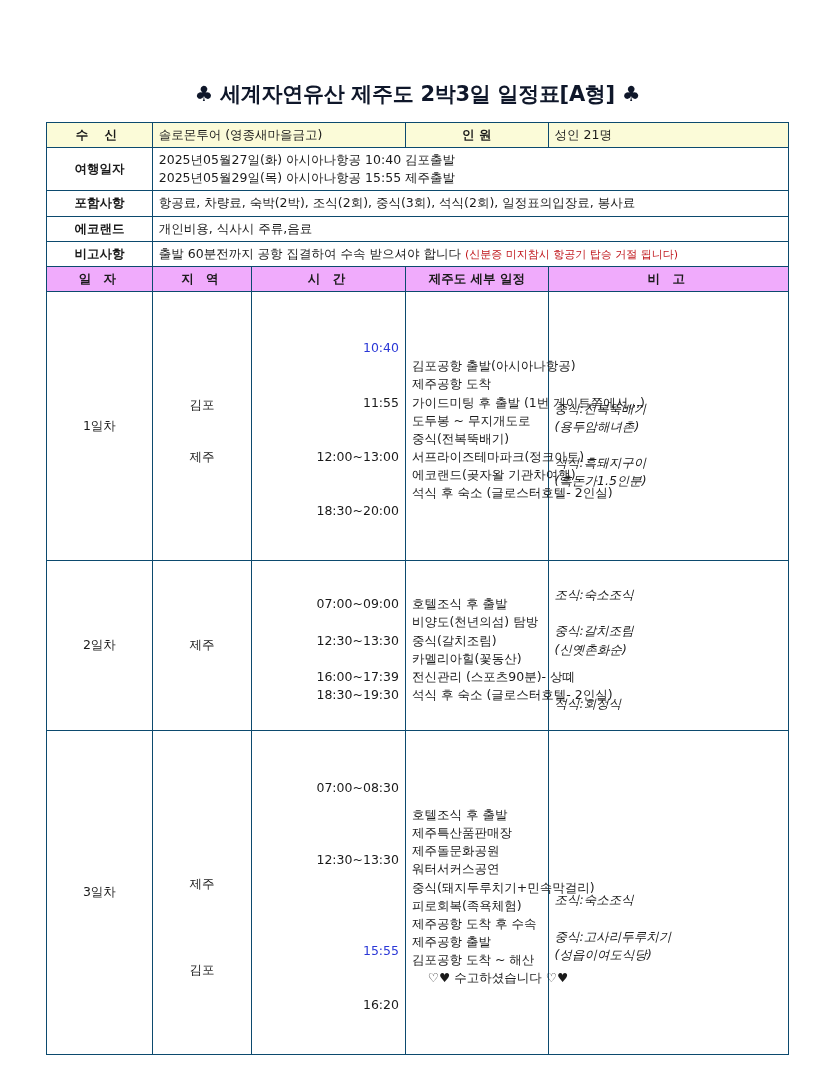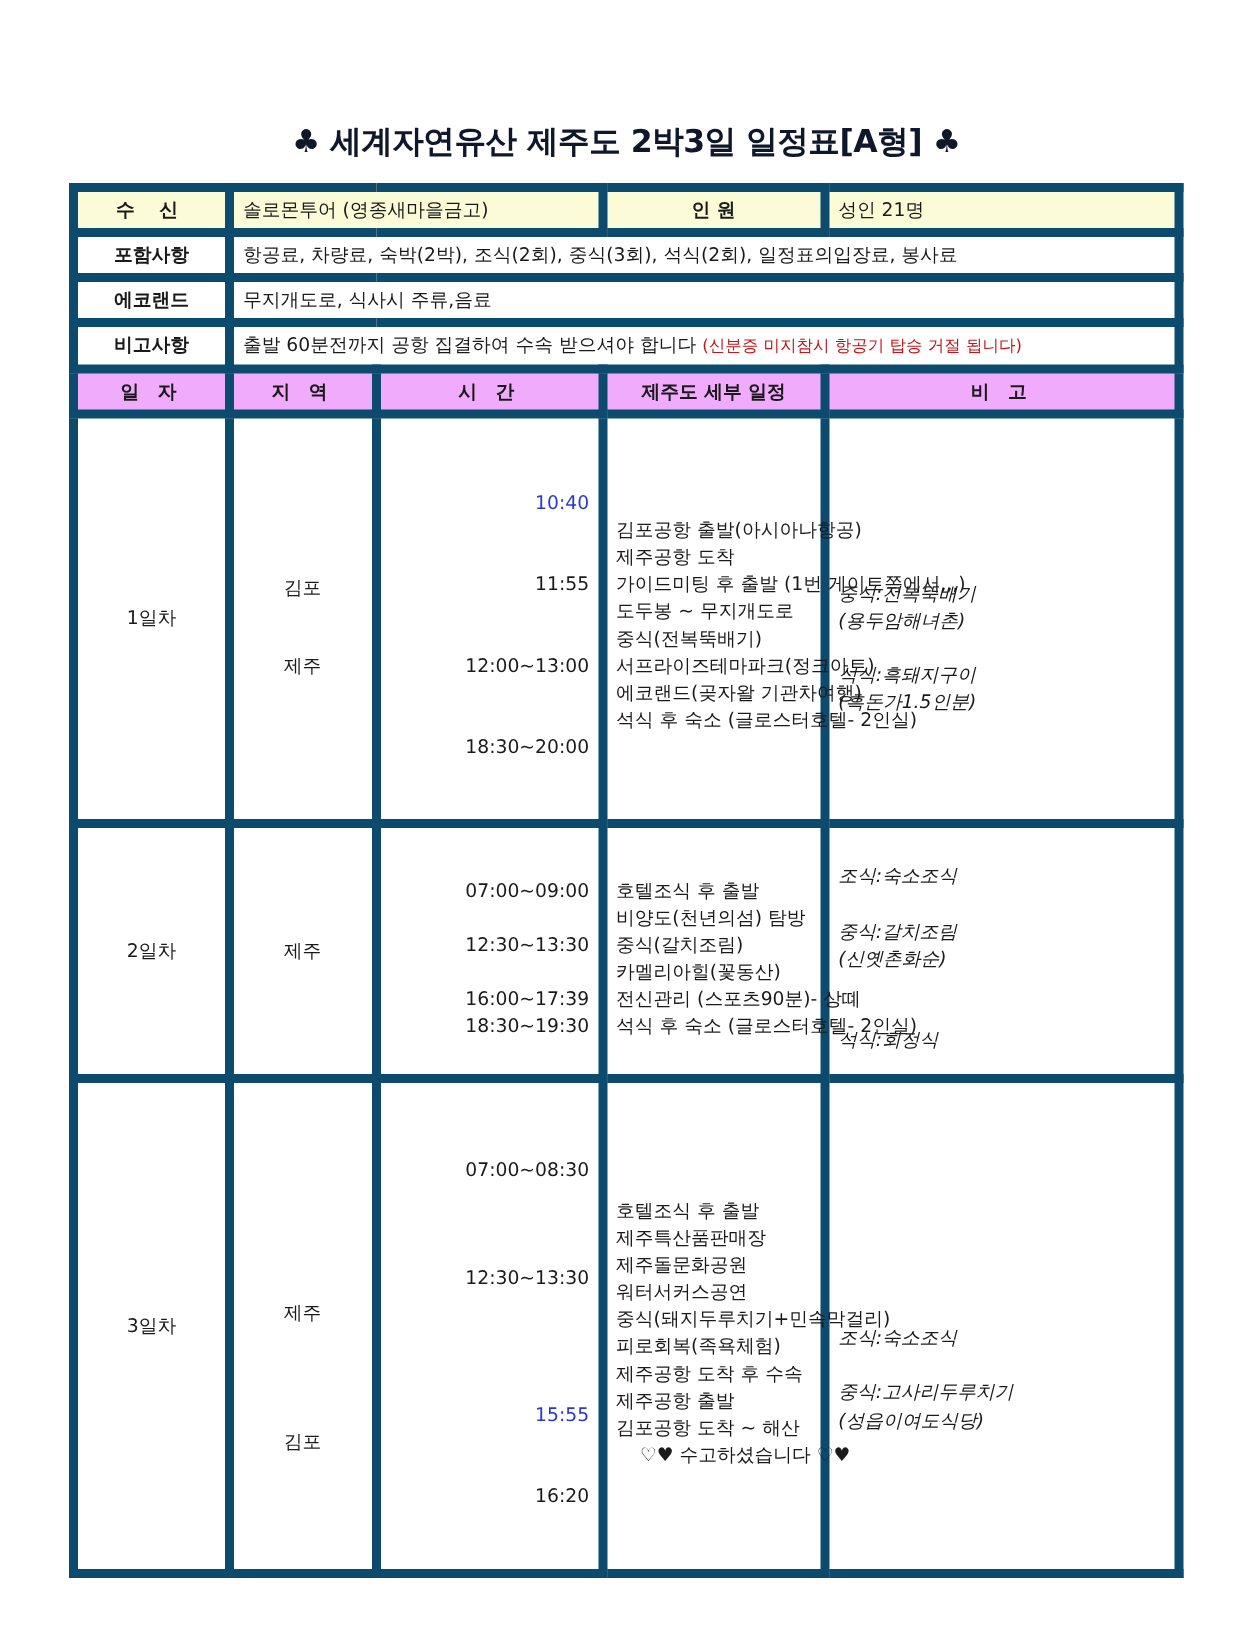--- a/index.html
+++ b/index.html
@@ -24,21 +24,21 @@
     padding-top:80px;
     padding-bottom:14px;
     color:#0f172a;
   }
   table.main{
     width:100%;
     border-collapse:collapse;
     table-layout:fixed;
   }
   table.main td{
-    border:6px solid #0c4a6e;
+    border:1px solid #0c4a6e;
     padding:3px 6px;
     font-size:12.5px;
     vertical-align:middle;
     line-height:1.45;
   }
   .hdr-yellow{background:#fbfbd8;}
   .hdr-lav{background:#f0abfc;}
   .ctr{text-align:center;}
   .bold{font-weight:bold;}
   .spaced{letter-spacing:6px;}
@@ -79,29 +79,36 @@
     </colgroup>
 
     <tbody>
         <tr>
       <td class="hdr-yellow ctr bold spaced">수    신</td>
       <td class="hdr-yellow" colspan="2">솔로몬투어 (영종새마을금고)</td>
       <td class="hdr-yellow ctr bold" style="width:76px">인   원</td>
       <td class="hdr-yellow">성인 21명</td>
     </tr>
 
+    <tr>
+      <td class="ctr bold">여행일자</td>
+      <td colspan="4">
+        <span class="rowline">2025년05월27일(화) 아시아나항공 10:40 김포출발</span>
+        <span class="rowline">2025년05월29일(목) 아시아나항공 15:55 제주출발</span>
+      </td>
+    </tr>
 
     <tr>
       <td class="ctr bold">포함사항</td>
       <td colspan="4" class="small">항공료, 차량료, 숙박(2박), 조식(2회), 중식(3회), 석식(2회), 일정표의입장료, 봉사료</td>
     </tr>
 
     <tr>
       <td class="ctr bold">에코랜드</td>
-      <td colspan="4" class="small">무지개도로, 식사시 주류,음료</td>
+      <td colspan="4" class="small">개인비용, 식사시 주류,음료</td>
     </tr>
 
     <tr>
       <td class="ctr bold">비고사항</td>
       <td colspan="4" class="small">
         <span>출발 60분전까지 공항 집결하여 수속 받으셔야 합니다</span>
         <span class="note-red">(신분증 미지참시 항공기 탑승 거절 됩니다)</span>
       </td>
     </tr>
 

